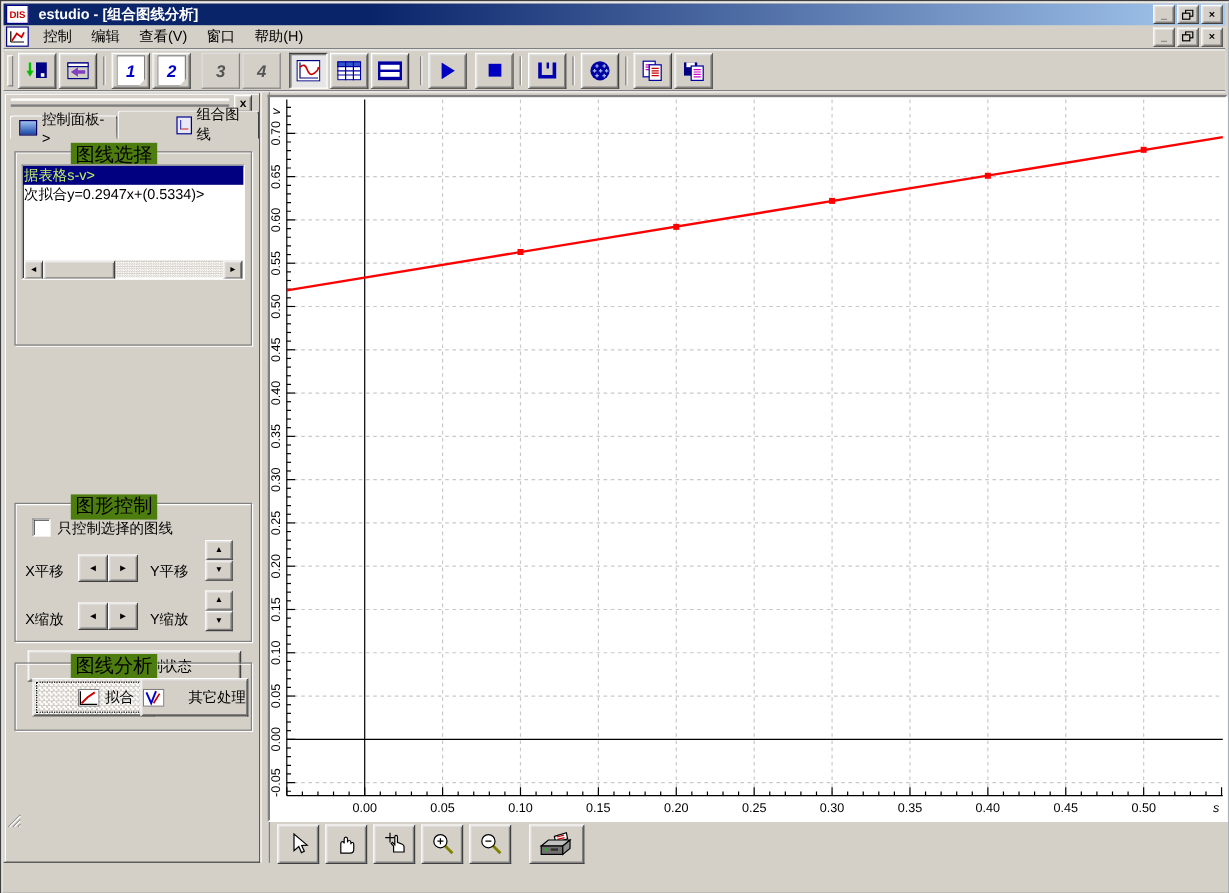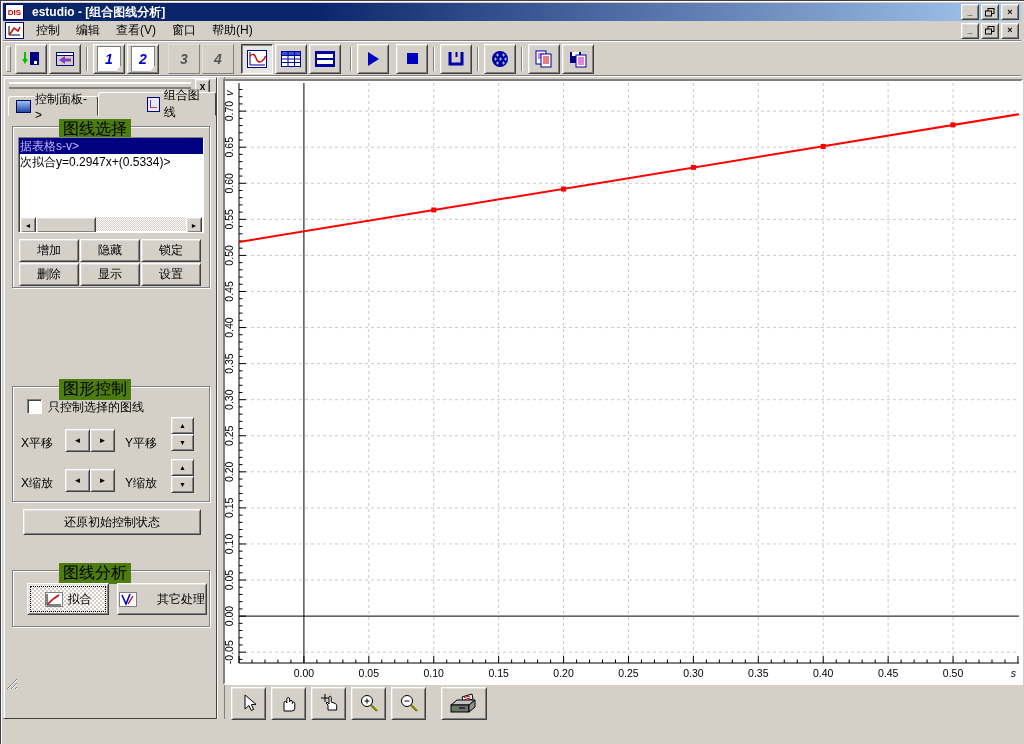--- a/index.html
+++ b/index.html
@@ -38,29 +38,29 @@
   .tab{display:flex;align-items:center;gap:4px;padding:3px 7px;border:1px solid;border-color:#fff #404040 #d4d0c8 #fff;
     border-top-left-radius:3px;border-top-right-radius:3px;background:#d4d0c8;height:20px;box-sizing:border-box;}
   .tab.active{height:24px;font-weight:normal;position:relative;z-index:2;padding-left:48px;}
   .tabicon1{width:14px;height:11px;background:linear-gradient(180deg,#9cc2f0,#1c49a8);border:1px solid #000060;}
   .tabicon2{width:12px;height:13px;background:#e8e8f8;border:1px solid #000080;position:relative;}
   .tabicon2::after{content:"";position:absolute;left:2px;top:2px;width:6px;height:7px;border-left:1px solid #4444cc;border-bottom:1px solid #cc4444;}
   .groupbox{position:absolute;left:8px;width:198px;border:1px solid #808080;box-shadow:inset 1px 1px 0 #fff,1px 1px 0 #fff;box-sizing:border-box;}
   .gb-legend{position:absolute;top:-8px;left:6px;background:#4d7c0f;padding:0 4px;font-size:16px;margin-left:40px;}
   .listbox{position:absolute;left:5px;top:10px;width:184px;height:94px;overflow:hidden;font-size:12px;}
   .lb-item{height:16px;line-height:16px;white-space:nowrap;padding-left:1px;}
-  .lb-item.selected{background:#000080;color:#c4b5fd;}
+  .lb-item.selected{background:#000080;color:#bef264;}
   .hscroll{position:absolute;left:1px;right:1px;bottom:1px;height:14px;background:#d4d0c8;display:flex;}
   .hs-btn{width:14px;height:14px;font-size:7px;display:flex;align-items:center;justify-content:center;padding:0;}
   .hs-track{flex:1;background:repeating-conic-gradient(#fff 0% 25%,#d4d0c8 0% 50%) 0 0/2px 2px;position:relative;}
   .hs-thumb{position:absolute;left:0;top:0;width:58px;height:14px;}
   .btn{display:flex;align-items:center;justify-content:center;cursor:default;}
   .grid-btns{position:absolute;left:6px;top:112px;display:grid;grid-template-columns:repeat(3,60px);grid-auto-rows:23px;gap:1px;}
   .checker{background:repeating-conic-gradient(#ffffff 0% 25%,#d4d0c8 0% 50%) 0 0/4px 4px;}
-  .focus-dotted{outline:1px dotted #000;outline-offset:-4px;}
+  .focus-dotted{outline:1px dotted #000;outline-offset:-4px;padding-left:20px;}
   .combo{display:flex;}
   .combo .field{width:68px;height:18px;background:#fff;}
   .combo .drop{width:17px;height:20px;font-size:7px;display:flex;align-items:center;justify-content:center;}
   .spin-h{display:flex;}
   .spin-h .btn{width:23px;height:21px;font-size:8px;}
   .spin-v{display:flex;flex-direction:column;}
   .spin-v .btn{width:21px;height:15px;font-size:7px;}
   .chart-area{position:absolute;left:222px;top:78px;width:800px;height:606px;background:#fff;
     border:2px solid;border-color:#808080 #fff #fff #808080;box-sizing:border-box;}
   .bottombar{position:absolute;left:222px;top:684px;width:800px;height:36px;display:flex;align-items:center;gap:5px;padding-left:8px;box-sizing:border-box;}
@@ -255,32 +255,24 @@
         <div class="lb-item selected">据表格s-v&gt;</div>
         <div class="lb-item">次拟合y=0.2947x+(0.5334)&gt;</div>
         <div class="hscroll">
           <div class="hs-btn raised">◄</div>
           <div class="hs-track">
               <div class="hs-thumb raised"></div>
             </div>
           <div class="hs-btn raised">►</div>
         </div>
       </div>
-      <div class="grid-btns">
-        <div class="btn raised">增加</div>
-        <div class="btn raised">隐藏</div>
-        <div class="btn raised">锁定</div>
-        <div class="btn raised">删除</div>
-        <div class="btn raised">显示</div>
-        <div class="btn raised">设置</div>
-      </div>
-    </div>
-
-
-    <div class="groupbox" style="top:308px;height:116px">
+    </div>
+
+
+    <div class="groupbox" style="top:341px;height:116px">
       <span class="gb-legend">图形控制</span>
       <div style="position:absolute;left:14px;top:12px;display:flex;align-items:flex-start;gap:6px">
         <span class="sunken-white" style="width:13px;height:13px;display:inline-block"></span>
         <span>只控制选择的图线</span>
       </div>
       <div style="position:absolute;left:8px;top:48px">X平移</div>
       <div class="spin-h" style="position:absolute;left:52px;top:42px">
         <div class="btn raised">◄</div>
         <div class="btn raised">►</div>
       </div>
@@ -295,21 +287,21 @@
         <div class="btn raised">►</div>
       </div>
       <div style="position:absolute;left:112px;top:88px">Y缩放</div>
       <div class="spin-v" style="position:absolute;left:158px;top:72px">
         <div class="btn raised">▲</div>
         <div class="btn raised">▼</div>
       </div>
       <div class="btn raised" style="position:absolute;left:10px;top:122px;width:176px;height:24px">还原初始控制状态</div>
     </div>
 
-    <div class="groupbox" style="top:492px;height:57px">
+    <div class="groupbox" style="top:474px;height:57px">
       <span class="gb-legend">图线分析</span>
       <div class="btn raised checker focus-dotted" style="position:absolute;left:14px;top:12px;width:80px;height:30px;gap:5px">
         <svg width="18" height="15">
             <rect x="0.5" y="0.5" width="17" height="14" fill="#fff" stroke="#808080"></rect>
             <polyline points="2,2 2,13 16,13" stroke="#000" fill="none"></polyline>
             <polyline points="3,12 8,7 14,3" stroke="#cc0000" stroke-width="1.6" fill="none"></polyline>
           </svg>
         <span>拟合</span>
       </div>
       <div class="btn raised" style="position:absolute;left:104px;top:12px;width:88px;height:30px;gap:20px">

